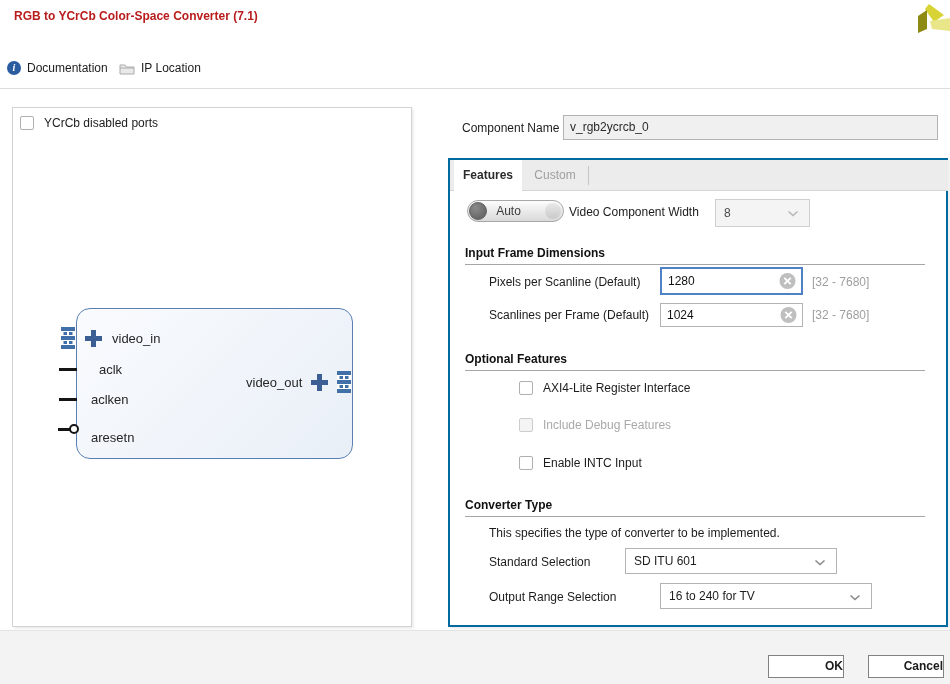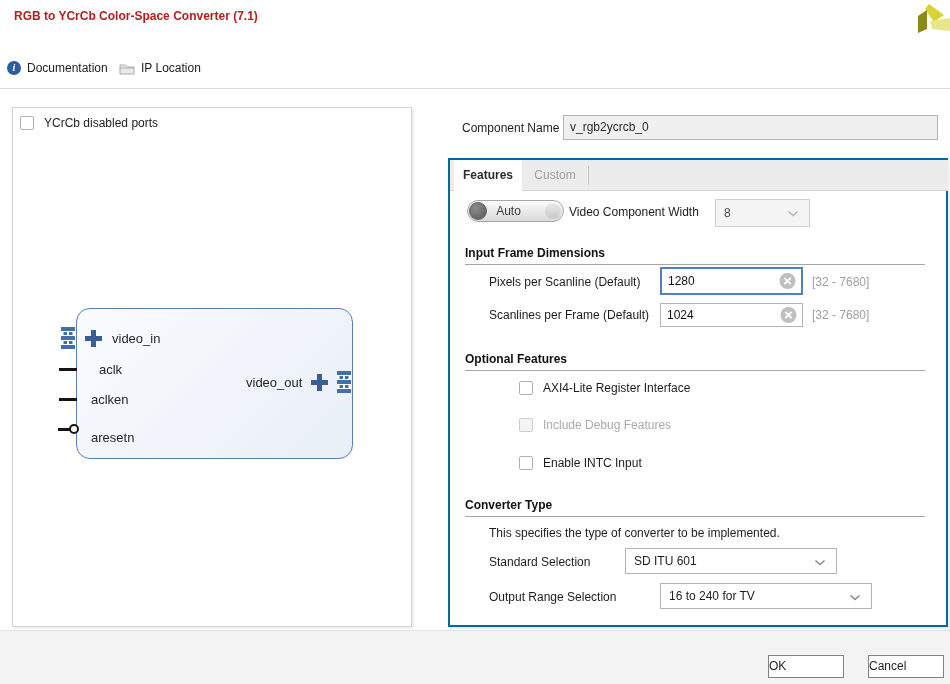--- a/index.html
+++ b/index.html
@@ -15,21 +15,21 @@
   .toolbar-item { position:absolute; top:61px; display:flex; align-items:center; gap:6px; cursor:default; }
   .tb-doc { left:7px; } .tb-ip { left:119px; }
   .info-icon { width:14px; height:14px; border-radius:50%; background:#2a5d9f; position:relative; }
   .info-icon::after { content:"i"; position:absolute; left:0; top:0; width:14px; height:14px;
       color:#fff; font:italic bold 10px "Liberation Serif", serif; text-align:center; line-height:14px; }
   .top-rule { position:absolute; left:0; top:88px; width:950px; height:1px; background:#dcdcdc; }
 
   
   .footer { position:absolute; left:0; top:630px; width:950px; height:54px; background:#f3f3f3; border-top:1px solid #e3e3e3; }
   .btn { position:absolute; top:655px; width:76px; height:23px; background:#ffffff; border:1px solid #828282;
-         font-family:inherit; font-size:12px; color:#1c1c1c; text-align:left; line-height:21px; cursor:pointer; }
+         font-family:inherit; font-size:12px; color:#1c1c1c; text-align:right; line-height:21px; cursor:pointer;font-weight:bold; }
   .btn-ok { left:768px; } .btn-cancel { left:868px; }
 
   
   .port-panel { position:absolute; left:12px; top:107px; width:400px; height:520px; background:#fff;
                 border:1px solid #d2d2d2; box-shadow:2px 2px 2px rgba(0,0,0,0.07); }
   .cb { display:inline-block; width:14px; height:14px; background:#fff; border:1px solid #b0b0b0; border-radius:2px; vertical-align:middle; }
   .cb.disabled { border-color:#cccccc; background:#f4f4f4; }
   .show-ports-row { position:absolute; left:7px; top:8px; display:flex; align-items:center; gap:10px; }
 
   .ip-block { position:absolute; left:63px; top:200px; width:277px; height:151px;

